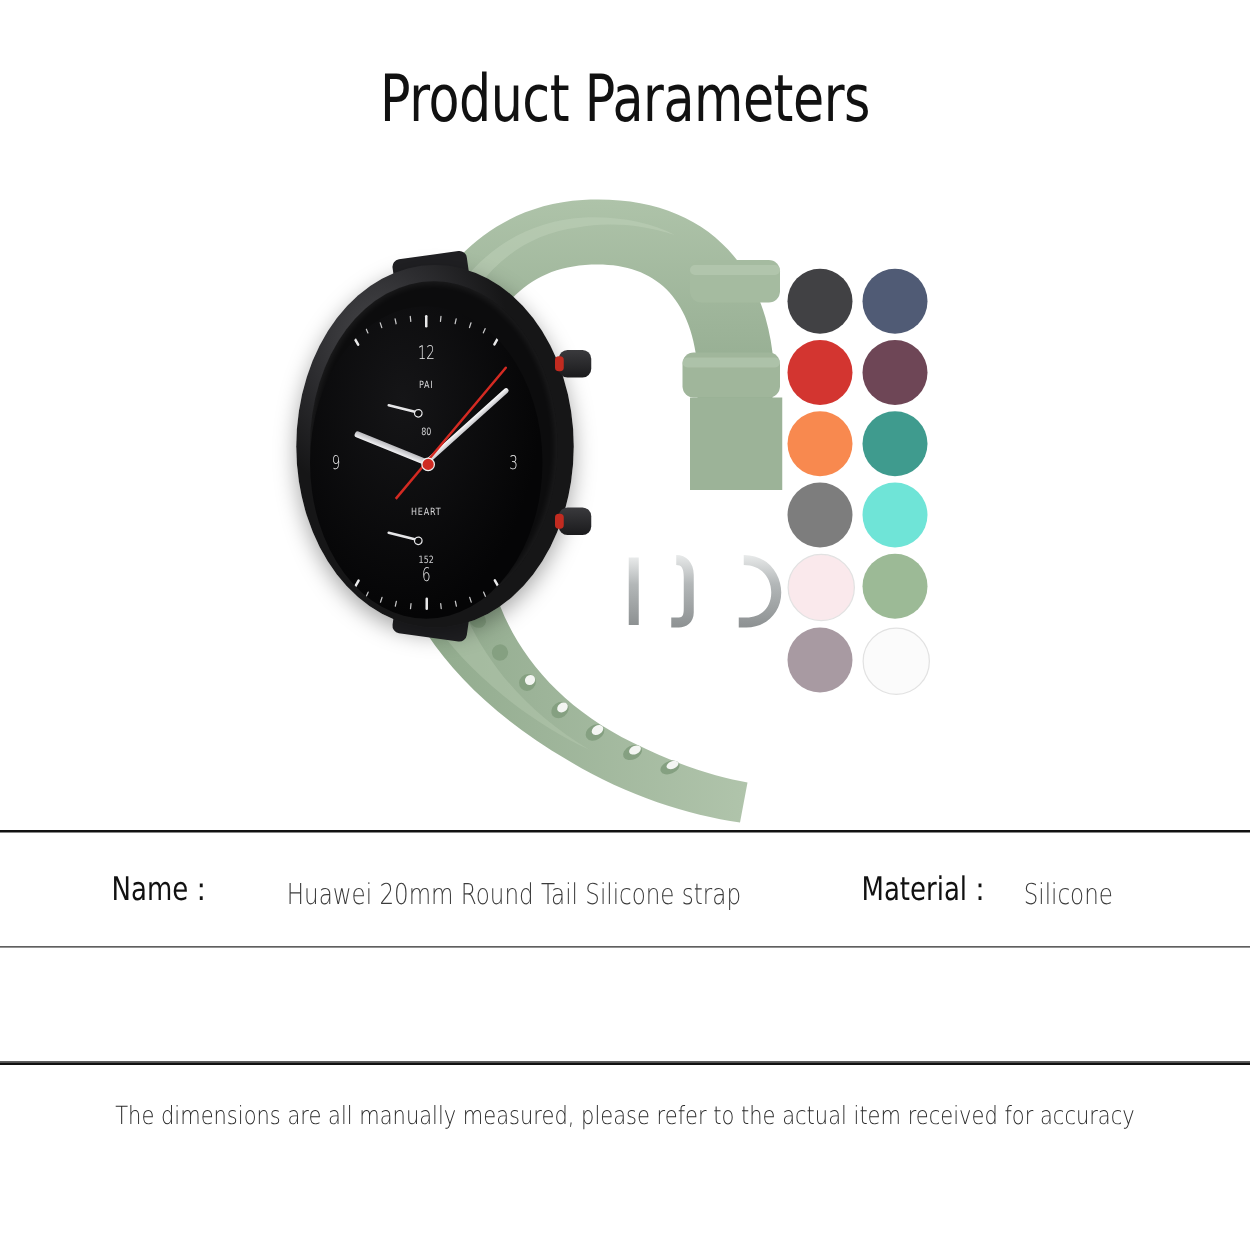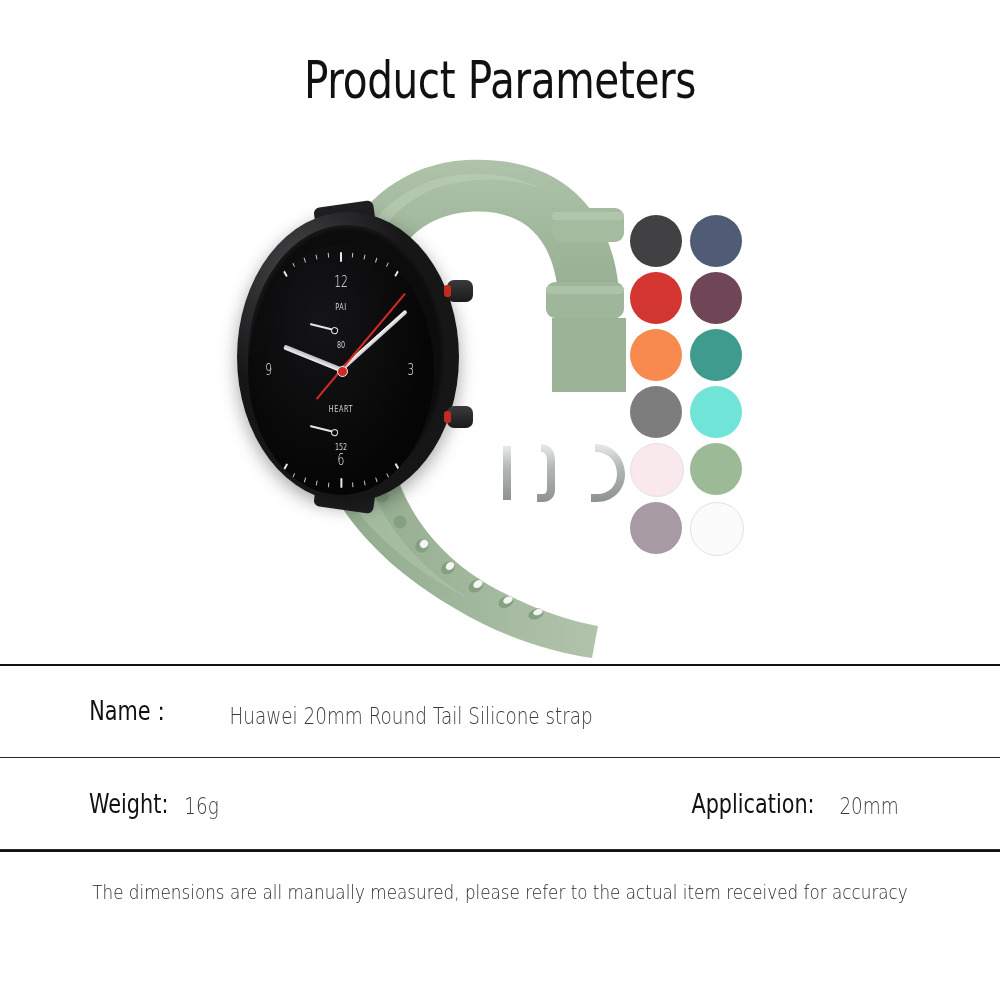--- a/index.html
+++ b/index.html
@@ -494,34 +494,30 @@
   </div>
 
 <div class="spec-table">
   <div class="divider"></div>
 
   <div class="spec-row">
     <div class="spec-cell">
       <span class="spec-label">Name：</span>
       <span class="spec-value">Huawei 20mm Round Tail Silicone strap</span>
     </div>
-  </div>
-
-  <div class="divider-thin"></div>
-
-  <div class="spec-row">
-    <div class="spec-cell">
-      <span class="spec-label">Weight:</span>
-      <span class="spec-value">16g</span>
-    </div>
     <div class="spec-cell right">
-      <span class="spec-label">Application:</span>
-      <span class="spec-value">20mm</span>
+      <span class="spec-label">Material：</span>
+      <span class="spec-value">Silicone</span>
     </div>
   </div>
 
   <div class="divider-thin"></div>
 
+  <div class="spec-row">
+  </div>
+
+  <div class="divider-thin"></div>
+
 
   <div class="divider"></div>
 
   <div class="note">The dimensions are all manually measured, please refer to the actual item received for accuracy</div>
 </div>
 
 </body></html>

